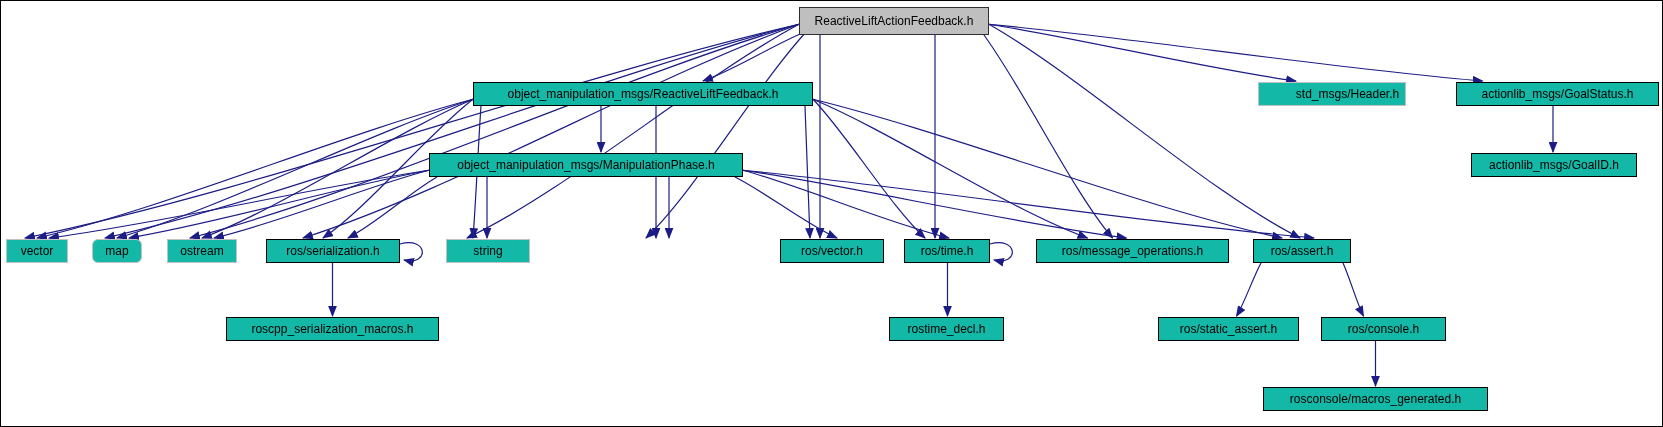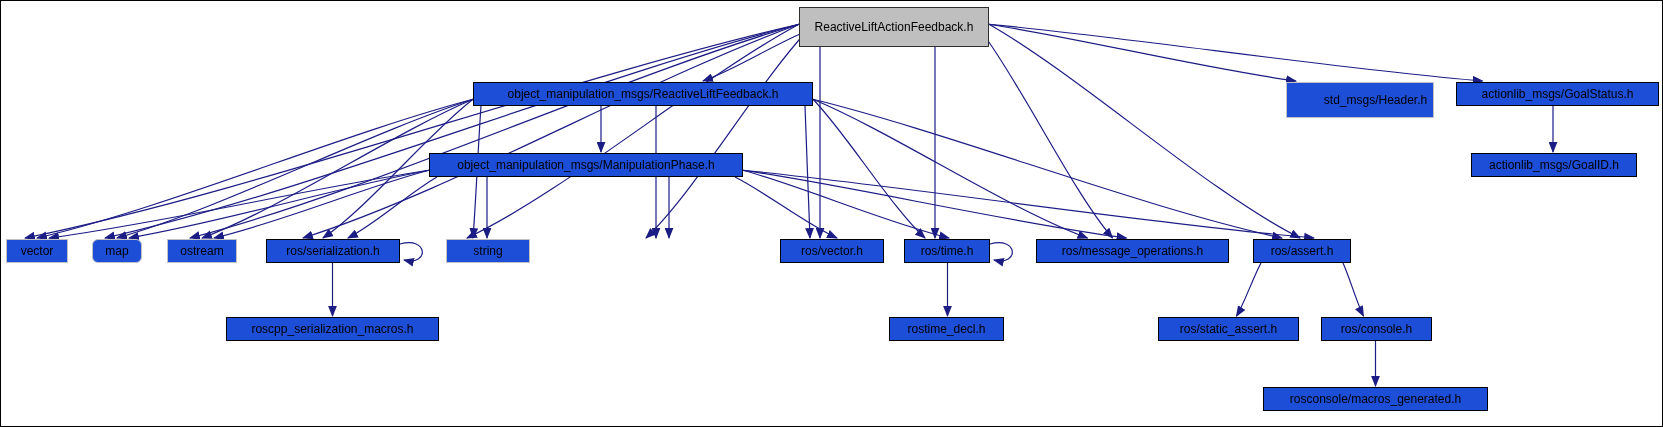--- a/index.html
+++ b/index.html
@@ -10,21 +10,21 @@
     box-sizing:border-box;
     background:#fff;
     font-family:"Liberation Sans", sans-serif;
     overflow:hidden;
   }
   #edges{position:absolute;left:0;top:0;}
   .node{
     position:absolute;
     display:flex;align-items:center;justify-content:center;
     box-sizing:border-box;
-    background:#1d4ed8;
+    background:#14b8a6;
     border:1px solid #000;
     font-size:12px;color:#000;
     white-space:nowrap;
     cursor:pointer;
     z-index:2;
   }
   .node.root{background:#bfbfbf;border-color:#2f2f2f;cursor:default;}
   .node.external{border-color:#c2c2c2;}
 </style>
 </head>
@@ -73,33 +73,33 @@
       <path d="M 742 169.28 C 913.3 186.21, 1141.7 222.10160000000002, 1313 237" fill="none" stroke="#1c1c85" stroke-width="1.2" marker-end="url(#arrow)"></path>
       <path d="M 331.5 262 C 331.5 275.25, 331.5 303.34000000000003, 331.5 315" fill="none" stroke="#1c1c85" stroke-width="1.2" marker-end="url(#arrow)"></path>
       <path d="M 399 243 C 427 235, 429 265, 403 259" fill="none" stroke="#1c1c85" stroke-width="1.2" marker-end="url(#arrow)"></path>
       <path d="M 946.5 262 C 946.5 275.25, 946.5 303.34000000000003, 946.5 315" fill="none" stroke="#1c1c85" stroke-width="1.2" marker-end="url(#arrow)"></path>
       <path d="M 989 243 C 1017 235, 1019 265, 993 259" fill="none" stroke="#1c1c85" stroke-width="1.2" marker-end="url(#arrow)"></path>
       <path d="M 1260 262 C 1252.65 275.25, 1242.85 303.34000000000003, 1235.5 315" fill="none" stroke="#1c1c85" stroke-width="1.2" marker-end="url(#arrow)"></path>
       <path d="M 1342 262 C 1348.15 275.25, 1356.35 303.34000000000003, 1362.5 315" fill="none" stroke="#1c1c85" stroke-width="1.2" marker-end="url(#arrow)"></path>
       <path d="M 1374.5 340 C 1374.5 351.25, 1374.5 375.1, 1374.5 385" fill="none" stroke="#1c1c85" stroke-width="1.2" marker-end="url(#arrow)"></path>
       <path d="M 1552 105 C 1552 116.5, 1552 140.88, 1552 151" fill="none" stroke="#1c1c85" stroke-width="1.2" marker-end="url(#arrow)"></path>
     </svg>
-<div class="node root" style="left: 798px; top: 6px; width: 190px; height: 40px;">ReactiveLiftActionFeedback.h</div>
+<div class="node root" style="left: 798px; top: 6px; width: 190px; height: 28px;">ReactiveLiftActionFeedback.h</div>
     <div class="node normal" style="left: 472px; top: 81px; width: 340px; height: 24px;">object_manipulation_msgs/ReactiveLiftFeedback.h</div>
-    <div class="node external" style="left: 1285px; top: 81px; width: 148px; height: 36px; padding-left: 31px;">std_msgs/Header.h</div>
+    <div class="node external" style="left: 1257px; top: 81px; width: 148px; height: 24px; padding-left: 31px;">std_msgs/Header.h</div>
     <div class="node normal" style="left: 428px; top: 152px; width: 314px; height: 24px;">object_manipulation_msgs/ManipulationPhase.h</div>
     <div class="node normal" style="left: 1455px; top: 81px; width: 203px; height: 24px;">actionlib_msgs/GoalStatus.h</div>
     <div class="node normal" style="left: 1470px; top: 152px; width: 166px; height: 24px;">actionlib_msgs/GoalID.h</div>
     <div class="node external" style="left: 5px; top: 238px; width: 62px; height: 24px;">vector</div>
     <div class="node external" style="left: 91px; top: 238px; width: 50px; height: 24px; border-radius: 6px;">map</div>
     <div class="node external" style="left: 166px; top: 238px; width: 70px; height: 24px;">ostream</div>
     <div class="node normal" style="left: 265px; top: 238px; width: 134px; height: 24px;">ros/serialization.h</div>
     <div class="node external" style="left: 445px; top: 238px; width: 84px; height: 24px;">string</div>
     <div class="node normal" style="left: 779px; top: 238px; width: 104px; height: 24px;">ros/vector.h</div>
     <div class="node normal" style="left: 903px; top: 238px; width: 86px; height: 24px;">ros/time.h</div>
     <div class="node normal" style="left: 1035px; top: 238px; width: 193px; height: 24px;">ros/message_operations.h</div>
     <div class="node normal" style="left: 1252px; top: 238px; width: 98px; height: 24px;">ros/assert.h</div>
     <div class="node normal" style="left: 225px; top: 316px; width: 213px; height: 24px;">roscpp_serialization_macros.h</div>
     <div class="node normal" style="left: 888px; top: 316px; width: 115px; height: 24px;">rostime_decl.h</div>
     <div class="node normal" style="left: 1157px; top: 316px; width: 141px; height: 24px;">ros/static_assert.h</div>
-    <div class="node normal" style="left: 1320px; top: 316px; width: 111px; height: 24px; text-align: right;">ros/console.h</div>
+    <div class="node normal" style="left: 1320px; top: 316px; width: 125px; height: 24px; text-align: right;">ros/console.h</div>
     <div class="node normal" style="left: 1262px; top: 386px; width: 225px; height: 24px;">rosconsole/macros_generated.h</div>
   </div>
 
 </body></html>

